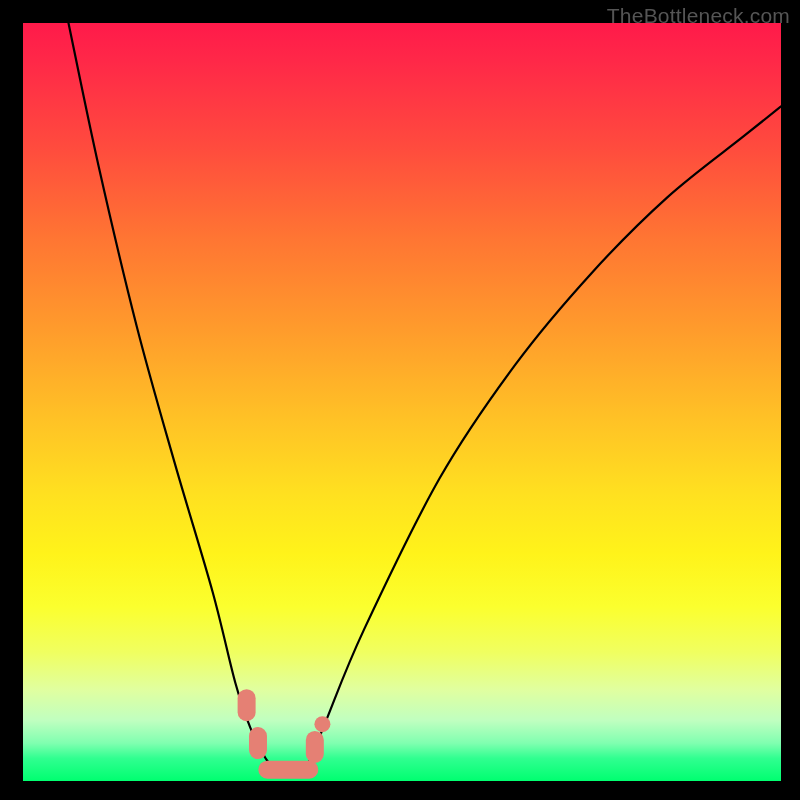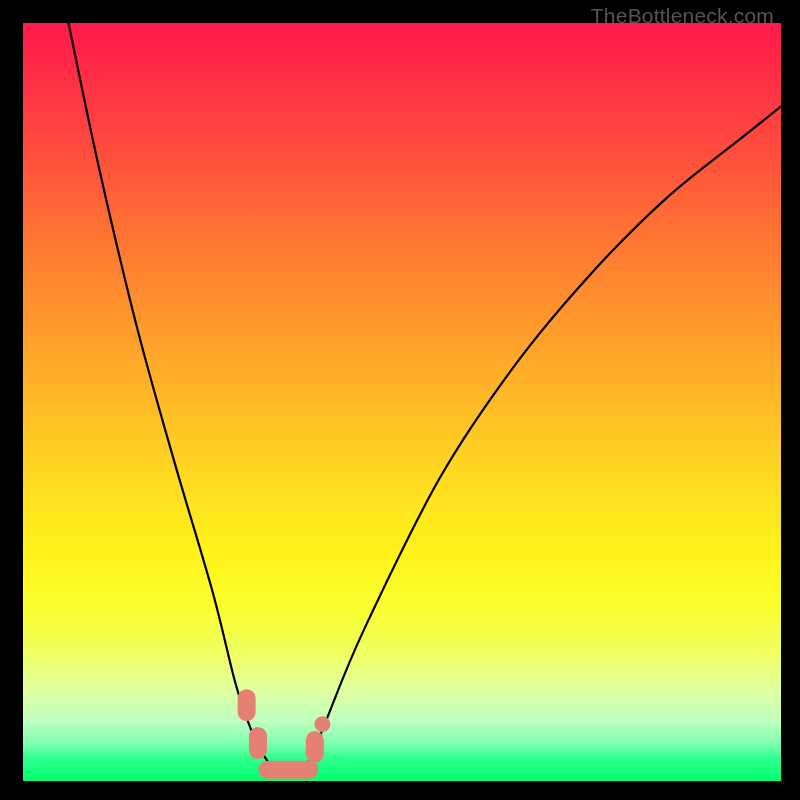--- a/index.html
+++ b/index.html
@@ -13,21 +13,21 @@
   }
   .outer-frame {
     width: 800px;
     height: 800px;
     background: #000;
     position: relative;
   }
   .watermark {
     position: absolute;
     top: 4px;
-    right: 26px;
+    right: 10px;
     color: #555;
     font-size: 21px;
     font-weight: 500;
     z-index: 10;
     letter-spacing: 0.2px;
   }
   .plot-area {
     position: absolute;
     left: 23px;
     top: 23px;

